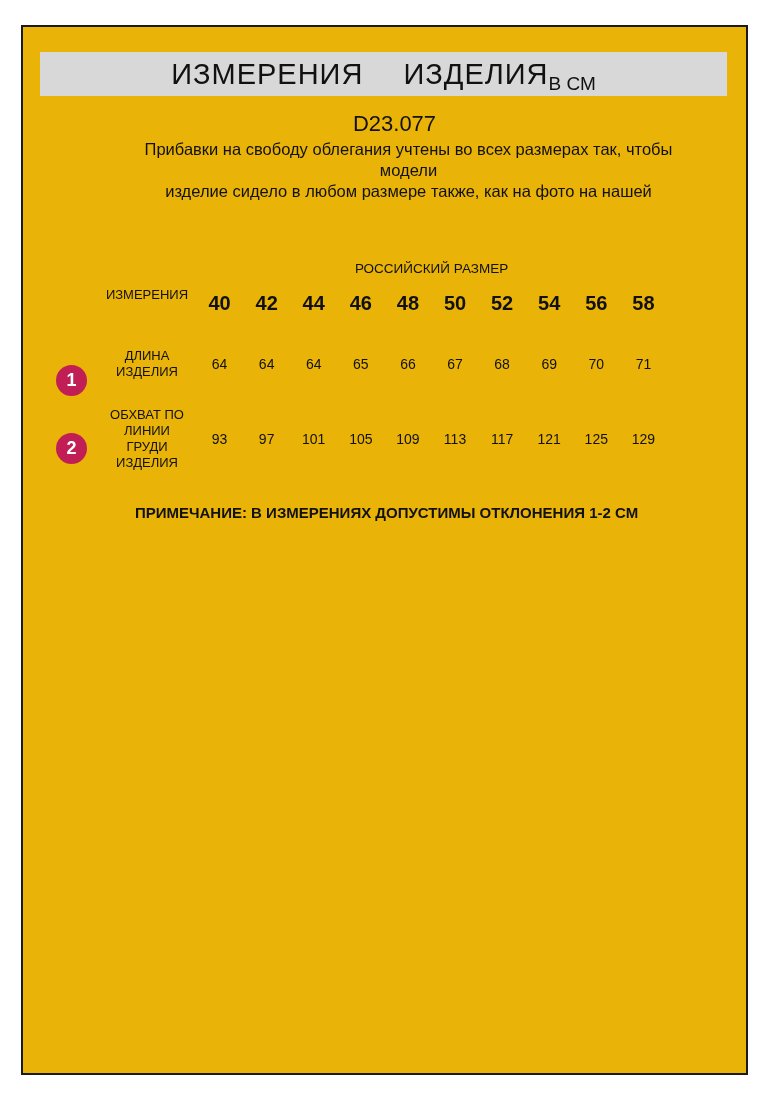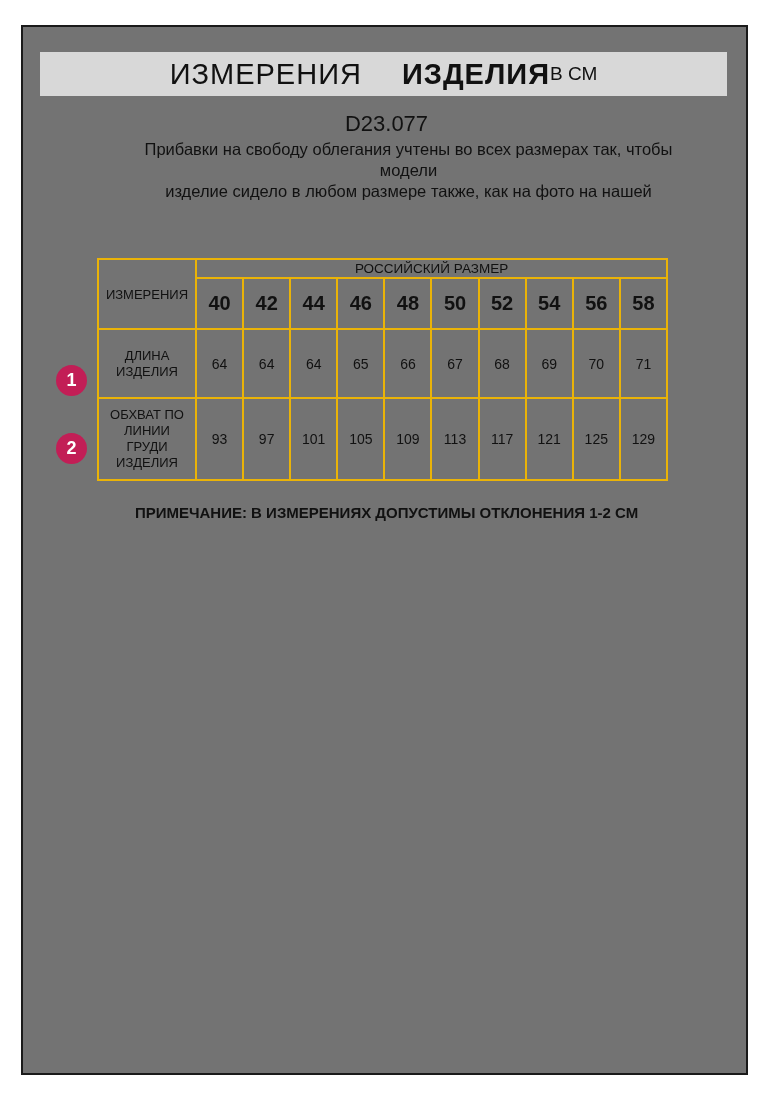--- a/index.html
+++ b/index.html
@@ -9,52 +9,52 @@
     font-family: "Liberation Sans", sans-serif;
     color: #111111;
     position: relative;
     overflow: hidden;
   }
   .page {
     position: absolute;
     left: 21px; top: 25px;
     width: 727px; height: 1050px;
     border: 2px solid #1a1a1a;
-    background: #737373;
+    background: #eab308;
   }
   .title-band {
     position: absolute;
     left: 17px; top: 25px;
     width: 687px; height: 44px;
     background: #d8d8d8;
     display: flex;
     align-items: center;
     justify-content: center;
     white-space: nowrap;
   }
   .title-main {
     font-size: 29px;
     font-weight: 400;
     letter-spacing: 1px;
   }
   .title-bold {
     font-size: 29px;
-    font-weight: 700;
+    font-weight: 400;
     letter-spacing: 1px;
     margin-left: 40px;
   }
   .title-unit {
     font-size: 19px;
     font-weight: 400;
     position: relative;
-    top: 0;
+    top: 10px;
   }
   .product-code {
     position: absolute;
-    left: 0; top: 84px;
+    left: 8px; top: 84px;
     width: 727px;
     text-align: center;
     font-size: 22px;
     font-weight: 400;
   }
   .description {
     position: absolute;
     left: 0; top: 112px;
     width: 727px;
     text-align: center;

